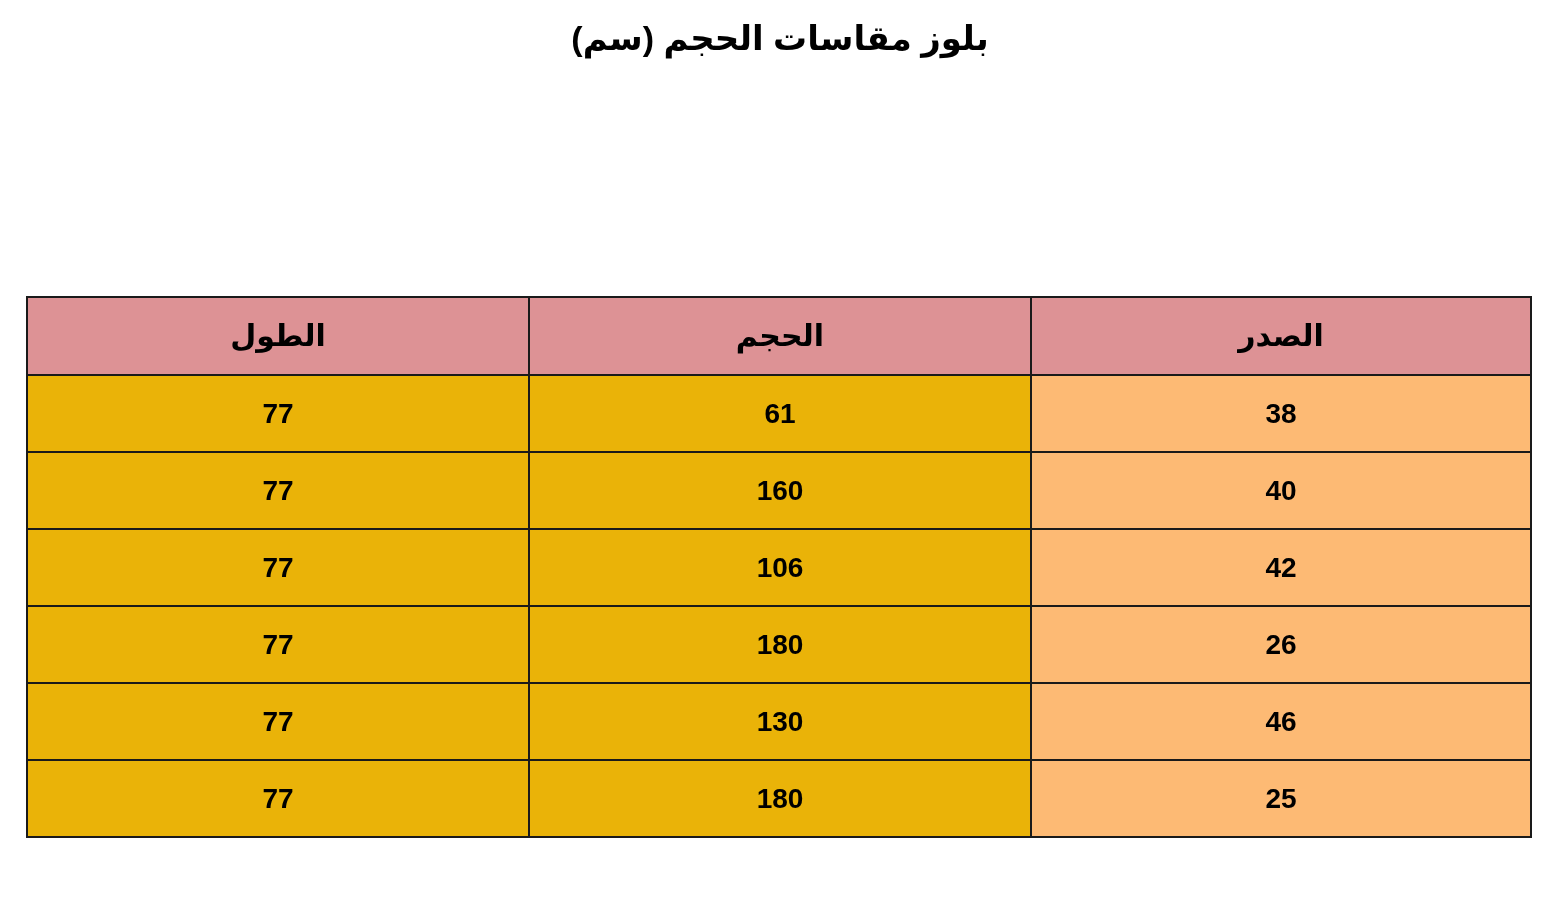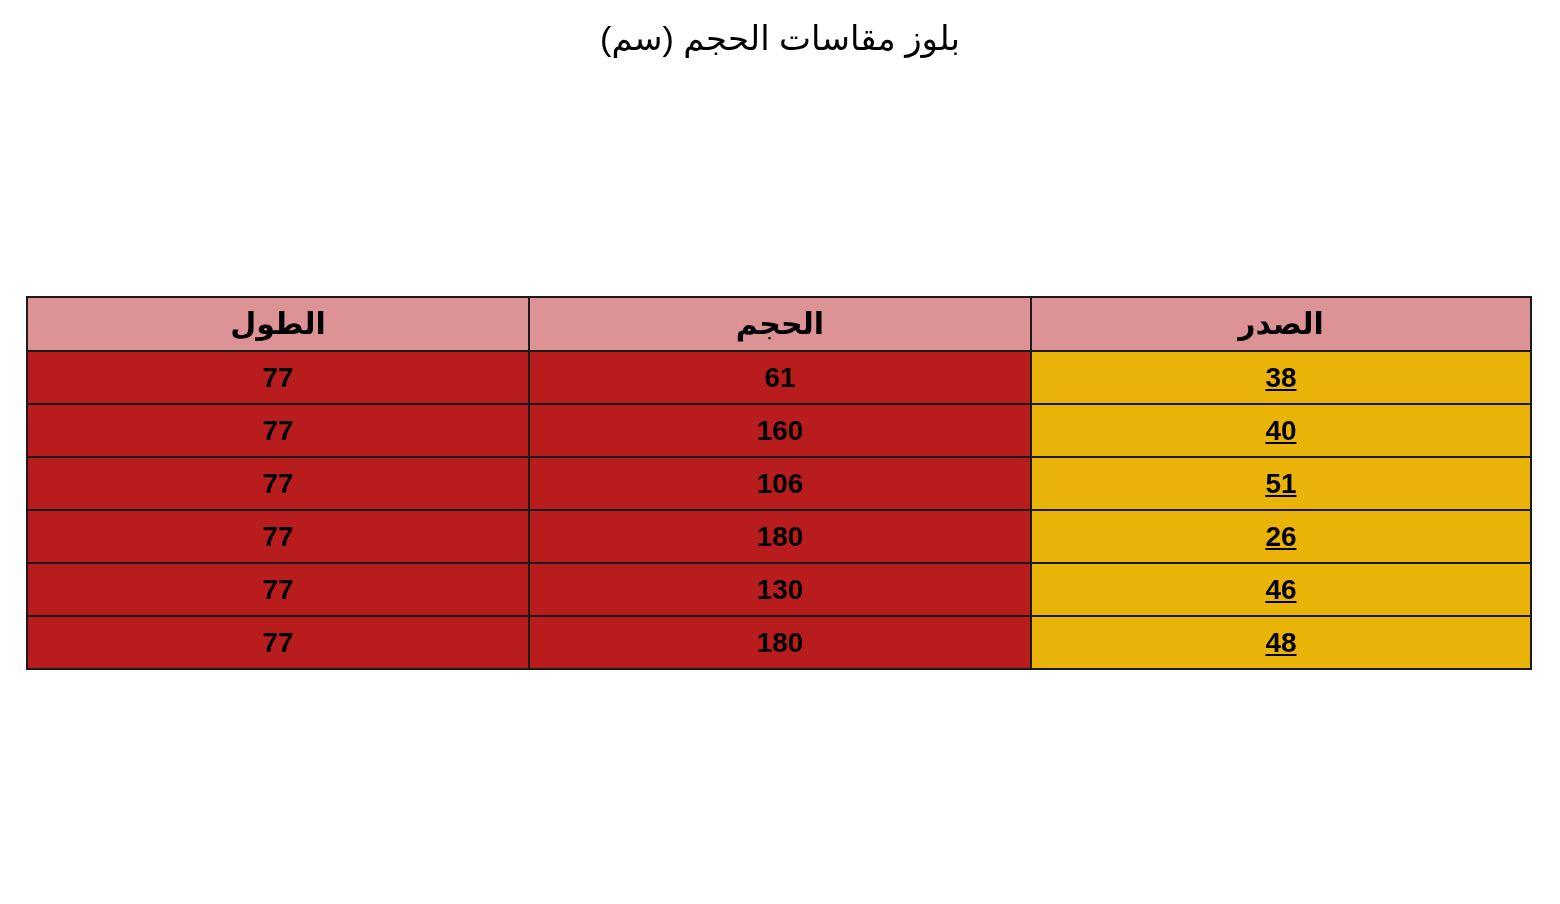--- a/index.html
+++ b/index.html
@@ -19,21 +19,21 @@
     width: 1560px;
     height: 904px;
   }
   .title {
     position: absolute;
     top: 18px;
     left: 0;
     width: 1560px;
     text-align: center;
     font-size: 34px;
-    font-weight: normal;
+    font-weight: bold;
     color: #000000;
     direction: rtl;
     letter-spacing: 0px;
   }
   .table-wrap {
     position: absolute;
     top: 296px;
     left: 28px;
     width: 1504px;
   }
@@ -43,42 +43,41 @@
     width: 1504px;
     direction: rtl;
   }
   table.size-table th,
   table.size-table td {
     border: 2px solid #1a1a1a;
     text-align: center;
     font-size: 28px;
     font-weight: bold;
     color: #000000;
-    padding: 0;
+    padding: 12px;
     height: 51px;
     line-height: 51px;
     box-sizing: border-box;
   }
   table.size-table thead th {
     height: 52px;
     line-height: 52px;
     font-size: 30px;
   }
   col.col-size { width: 500px; }
   col.col-chest { width: 502px; }
   col.col-length { width: 502px; }
   .hdr {
     background: #dd9295;
   }
   .size-cell {
-    background: #eab308;
-    text-decoration: underline;
+    background: #fdba74;
   }
   .plain-cell {
-    background: #b91c1c;
+    background: #eab308;
   }
 </style>
 </head>
 <body>
 
 <div class="page">
 
   <div class="title">بلوز مقاسات الحجم (سم)</div>
 
   <div class="table-wrap">
@@ -100,36 +99,36 @@
           <td class="size-cell">38</td>
           <td class="plain-cell">61</td>
           <td class="plain-cell">77</td>
         </tr>
         <tr>
           <td class="size-cell">40</td>
           <td class="plain-cell">160</td>
           <td class="plain-cell">77</td>
         </tr>
         <tr>
-          <td class="size-cell">51</td>
+          <td class="size-cell">42</td>
           <td class="plain-cell">106</td>
           <td class="plain-cell">77</td>
         </tr>
         <tr>
           <td class="size-cell">26</td>
           <td class="plain-cell">180</td>
           <td class="plain-cell">77</td>
         </tr>
         <tr>
           <td class="size-cell">46</td>
           <td class="plain-cell">130</td>
           <td class="plain-cell">77</td>
         </tr>
         <tr>
-          <td class="size-cell">48</td>
+          <td class="size-cell">25</td>
           <td class="plain-cell">180</td>
           <td class="plain-cell">77</td>
         </tr>
       </tbody>
     </table>
   </div>
 
 </div>
 
 </body></html>

